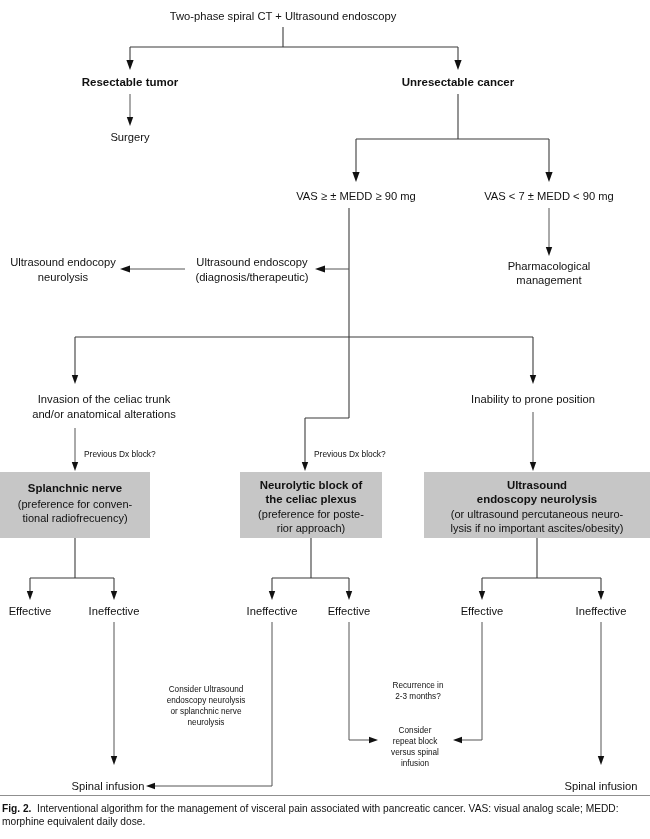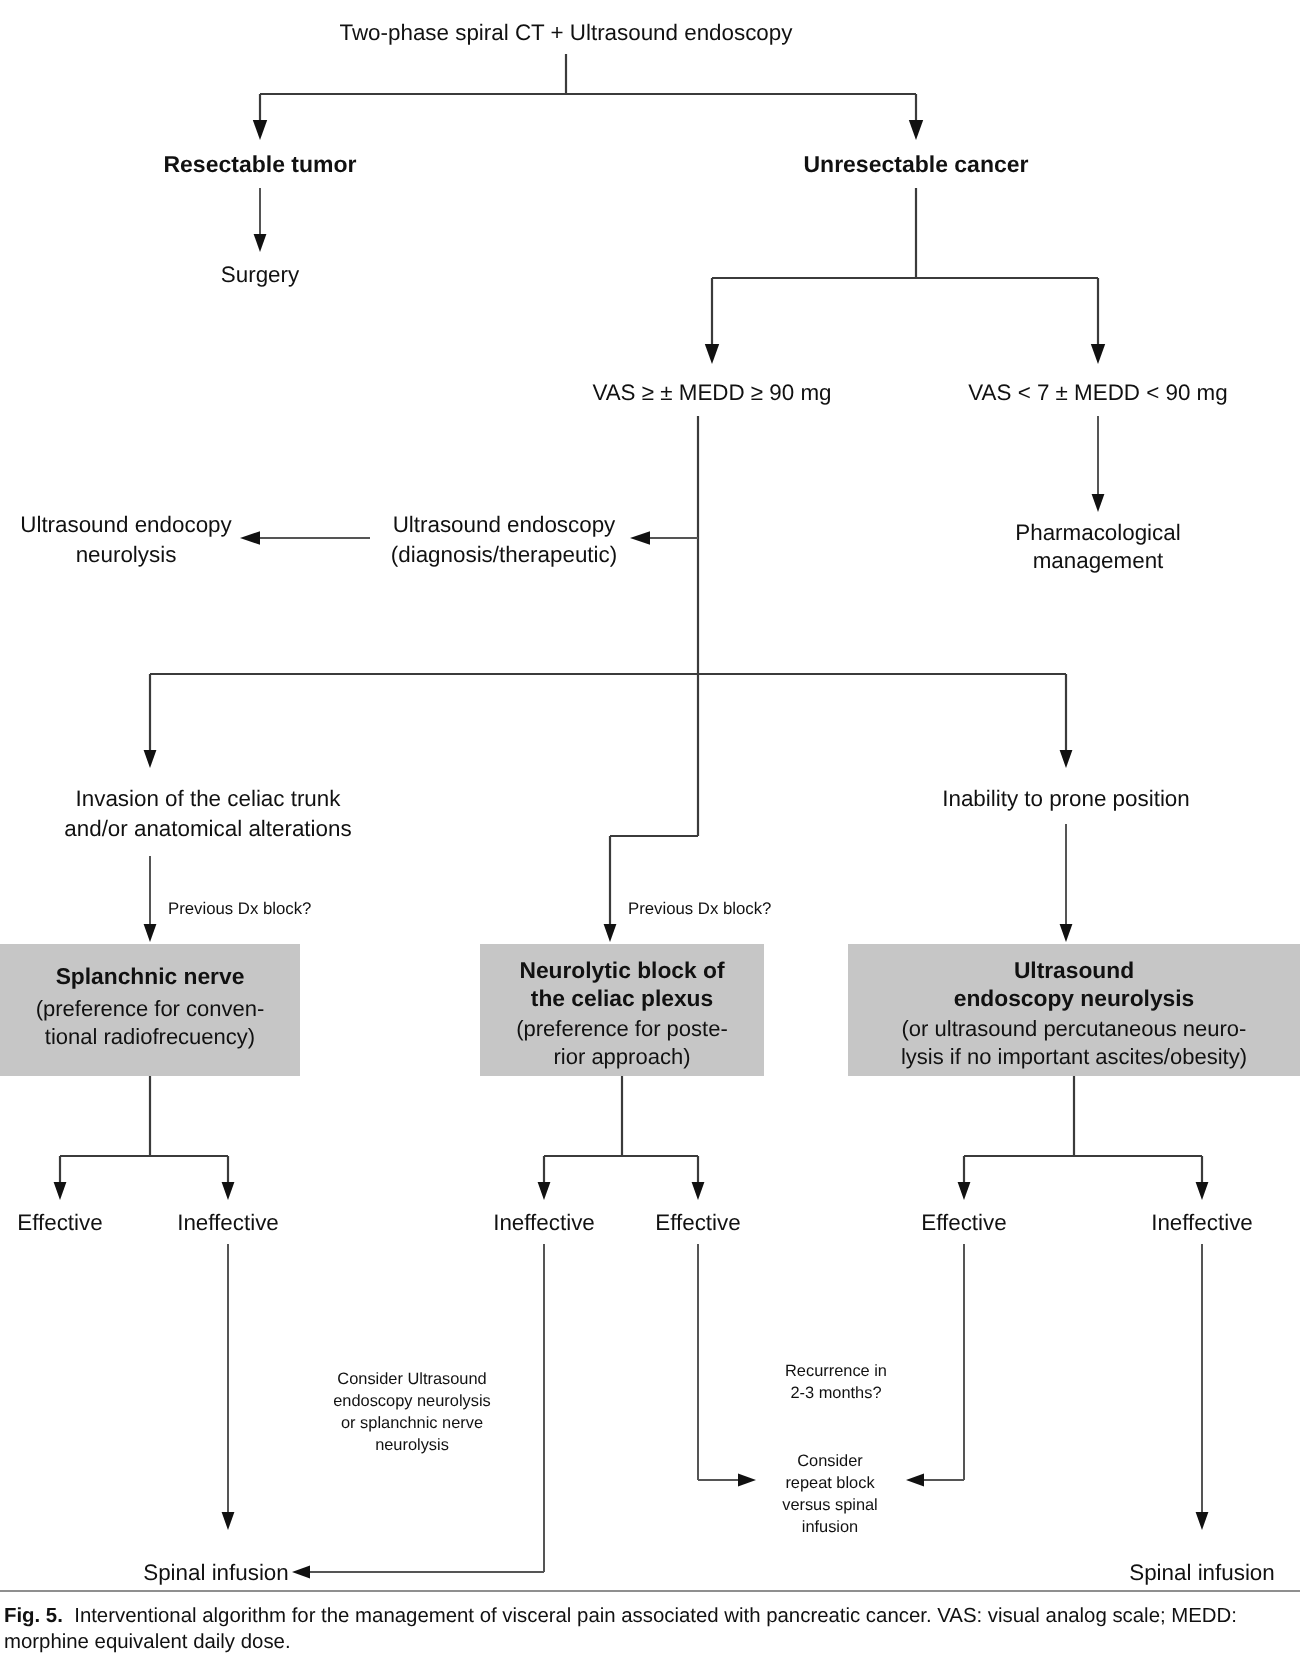--- a/index.html
+++ b/index.html
@@ -276,16 +276,16 @@
 
     <g>
       <path class="conn-thin" d="M601,622 L601,756"></path>
       <polygon class="arrowhead" points="601,765 597.8,756 604.2,756"></polygon>
     </g>
     <text class="t-node" x="601" y="790">Spinal infusion</text>
 
   </svg>
 
   <div class="caption-wrap">
-    <p class="caption-text"><b>Fig. 5.</b>&nbsp; <span>Interventional algorithm for the management of visceral pain associated with pancreatic cancer. VAS: visual analog scale; MEDD: morphine equivalent daily dose.</span></p>
+    <p class="caption-text"><b>Fig. 2.</b>&nbsp; <span>Interventional algorithm for the management of visceral pain associated with pancreatic cancer. VAS: visual analog scale; MEDD: morphine equivalent daily dose.</span></p>
   </div>
 
 </div>
 
 </body></html>

